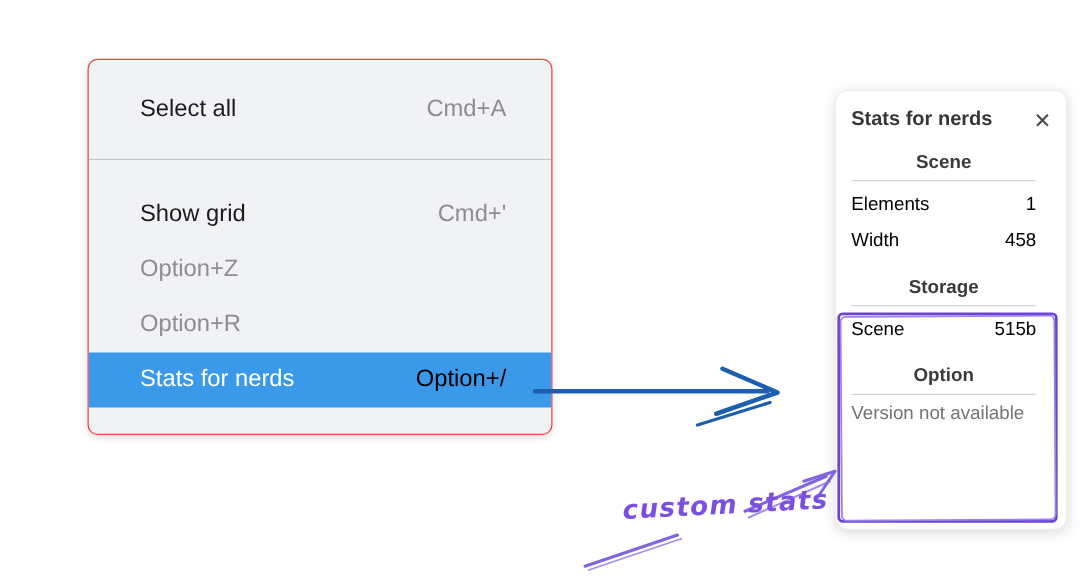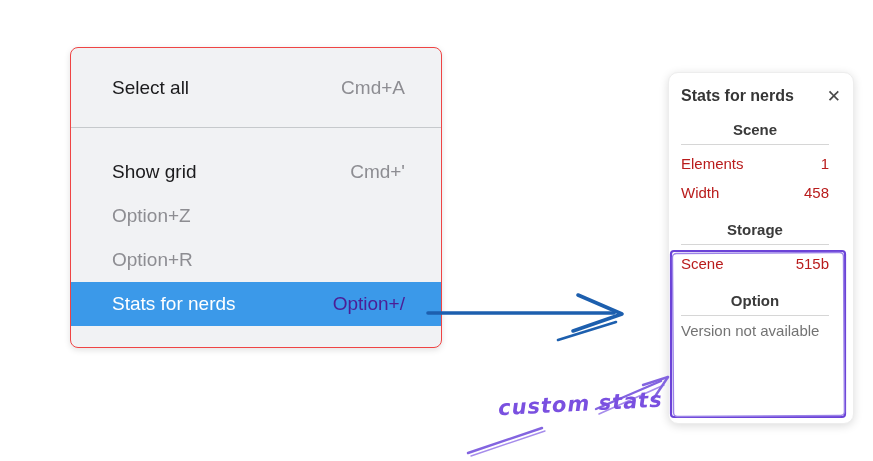--- a/index.html
+++ b/index.html
@@ -11,35 +11,35 @@
         background:#f1f2f4;border:1px solid #ef4444;border-radius:8px;
         box-shadow:0 2px 6px rgba(0,0,0,.12);margin-left:37px;}
   .menu-row{display:flex;justify-content:space-between;align-items:center;
             padding:0 36px 0 41px;font-size:19px;color:#1b1b1d;height:44px;cursor:default;}
   .menu-row .shortcut{color:#8d8d92;}
   .menu-top{height:79px;display:flex;align-items:center;}
   .menu-top .menu-row{width:100%;padding:0 36px 0 41px;height:auto;}
   .menu-divider{height:0;border-top:1px solid #c6c9cc;}
   .menu-group{padding-top:22px;}
   .menu-row.highlight{background:#3b99e9;color:#ffffff;}
-  .menu-row.highlight .shortcut{color:#4c1d95;}
+  .menu-row.highlight .shortcut{color:#000000;}
 
   
   .panel{position:absolute;left:668px;top:72px;width:186px;height:352px;box-sizing:border-box;
          background:#ffffff;border:1px solid #ededed;border-radius:10px;
          box-shadow:0 2px 10px rgba(0,0,0,.14);
          padding:12px 24px 10px 12px;color:#3c3c3c;}
   .panel-header{display:flex;justify-content:space-between;align-items:center;height:22px;}
   .panel-title{font-weight:bold;font-size:16px;color:#363636;}
   .panel-close{font-size:17px;color:#4a4a4a;line-height:17px;cursor:pointer;
                background:none;border:none;padding:0;margin-right:-12px;
                font-family:"Liberation Sans",sans-serif;}
   .sec-header{text-align:center;font-weight:bold;font-size:15px;color:#3a3a3a;margin-top:14px;}
   .sec-hr{border:none;border-top:1px solid #d6d6d6;margin:6px 0 4px 0;}
-  .stat-row{display:flex;justify-content:space-between;font-size:15px;color:#b91c1c;
+  .stat-row{display:flex;justify-content:space-between;font-size:15px;color:#000000;
             height:29px;align-items:center;}
   .sec-note{font-size:15px;color:#737373;margin-top:6px;}
 
   
   .overlay{position:absolute;left:0;top:0;width:873px;height:461px;pointer-events:none;}
 
   
   .annotation-text{position:absolute;left:498px;top:392px;width:160px;
                    font-family:"DejaVu Sans",sans-serif;font-style:italic;font-weight:bold;
                    font-size:21px;letter-spacing:1px;color:#7a50e0;

